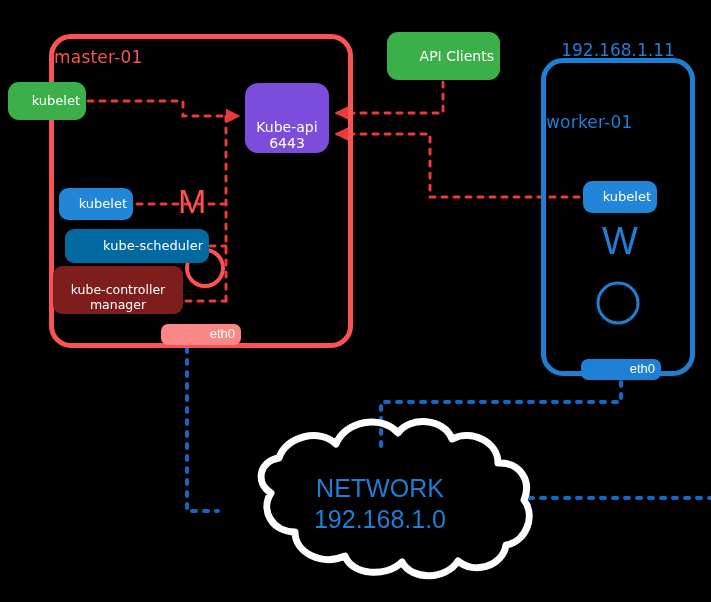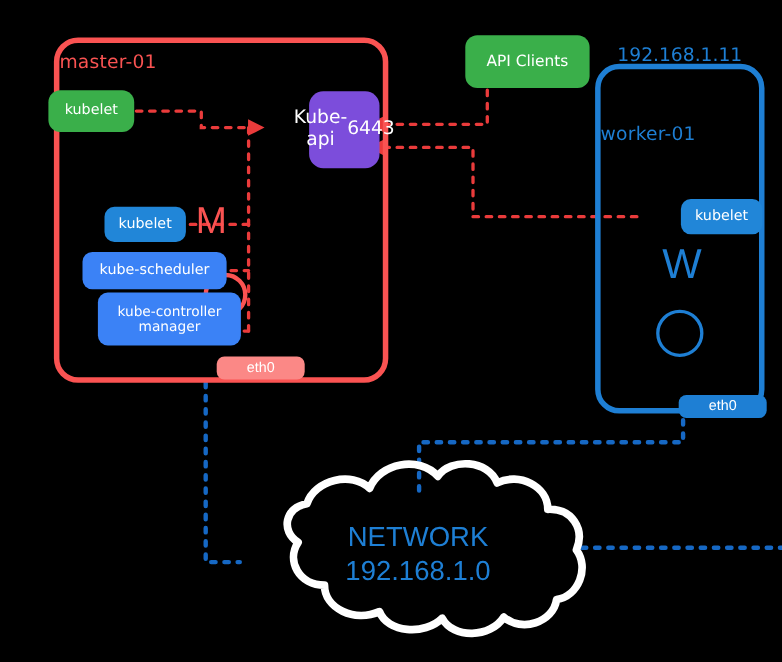--- a/index.html
+++ b/index.html
@@ -73,29 +73,28 @@
     top: 40px;
     width: 154px;
     color: #1e7fd4;
   }
 
   .pill {
     position: absolute;
     box-sizing: border-box;
     display: flex;
     align-items: center;
-    justify-content: center;
+    justify-content: flex-end;
     text-align: center;
     color: #ffffff;
     font-family: "DejaVu Sans", sans-serif;
     font-size: 13px;
     border-radius: 9px;
     line-height: 1.15;
     padding: 2px 6px;
-    margin-left: 36px;
   }
   .pill-kubelet-green {
     left: 8px;
     top: 82px;
     width: 78px;
     height: 38px;
     background: #3aaf4a;
     border-radius: 11px;
   }
   .pill-apiclients {
@@ -103,47 +102,47 @@
     top: 32px;
     width: 113px;
     height: 48px;
     background: #3aaf4a;
     border-radius: 11px;
     font-size: 14px;
   }
   .pill-kubeapi {
     left: 245px;
     top: 83px;
-    width: 64px;
+    width: 84px;
     height: 70px;
     background: #7c4ddb;
     border-radius: 13px;
-    font-size: 17px;
-    flex-direction: row;
+    font-size: 14px;
+    flex-direction: column;
   }
   .pill-kubelet-blue-master {
     left: 59px;
     top: 188px;
     width: 74px;
     height: 32px;
     background: #2186d8;
   }
   .pill-scheduler {
-    left: 39px;
+    left: 65px;
     top: 229px;
-    width: 131px;
+    width: 144px;
     height: 34px;
-    background: #3b82f6;
+    background: #0369a1;
   }
   .pill-controller {
     left: 53px;
     top: 266px;
     width: 130px;
     height: 48px;
-    background: #3b82f6;
+    background: #7f1d1d;
     flex-direction: column;
     font-size: 12.5px;
   }
   .pill-kubelet-worker {
     left: 583px;
     top: 181px;
     width: 74px;
     height: 32px;
     background: #2186d8;
   }

